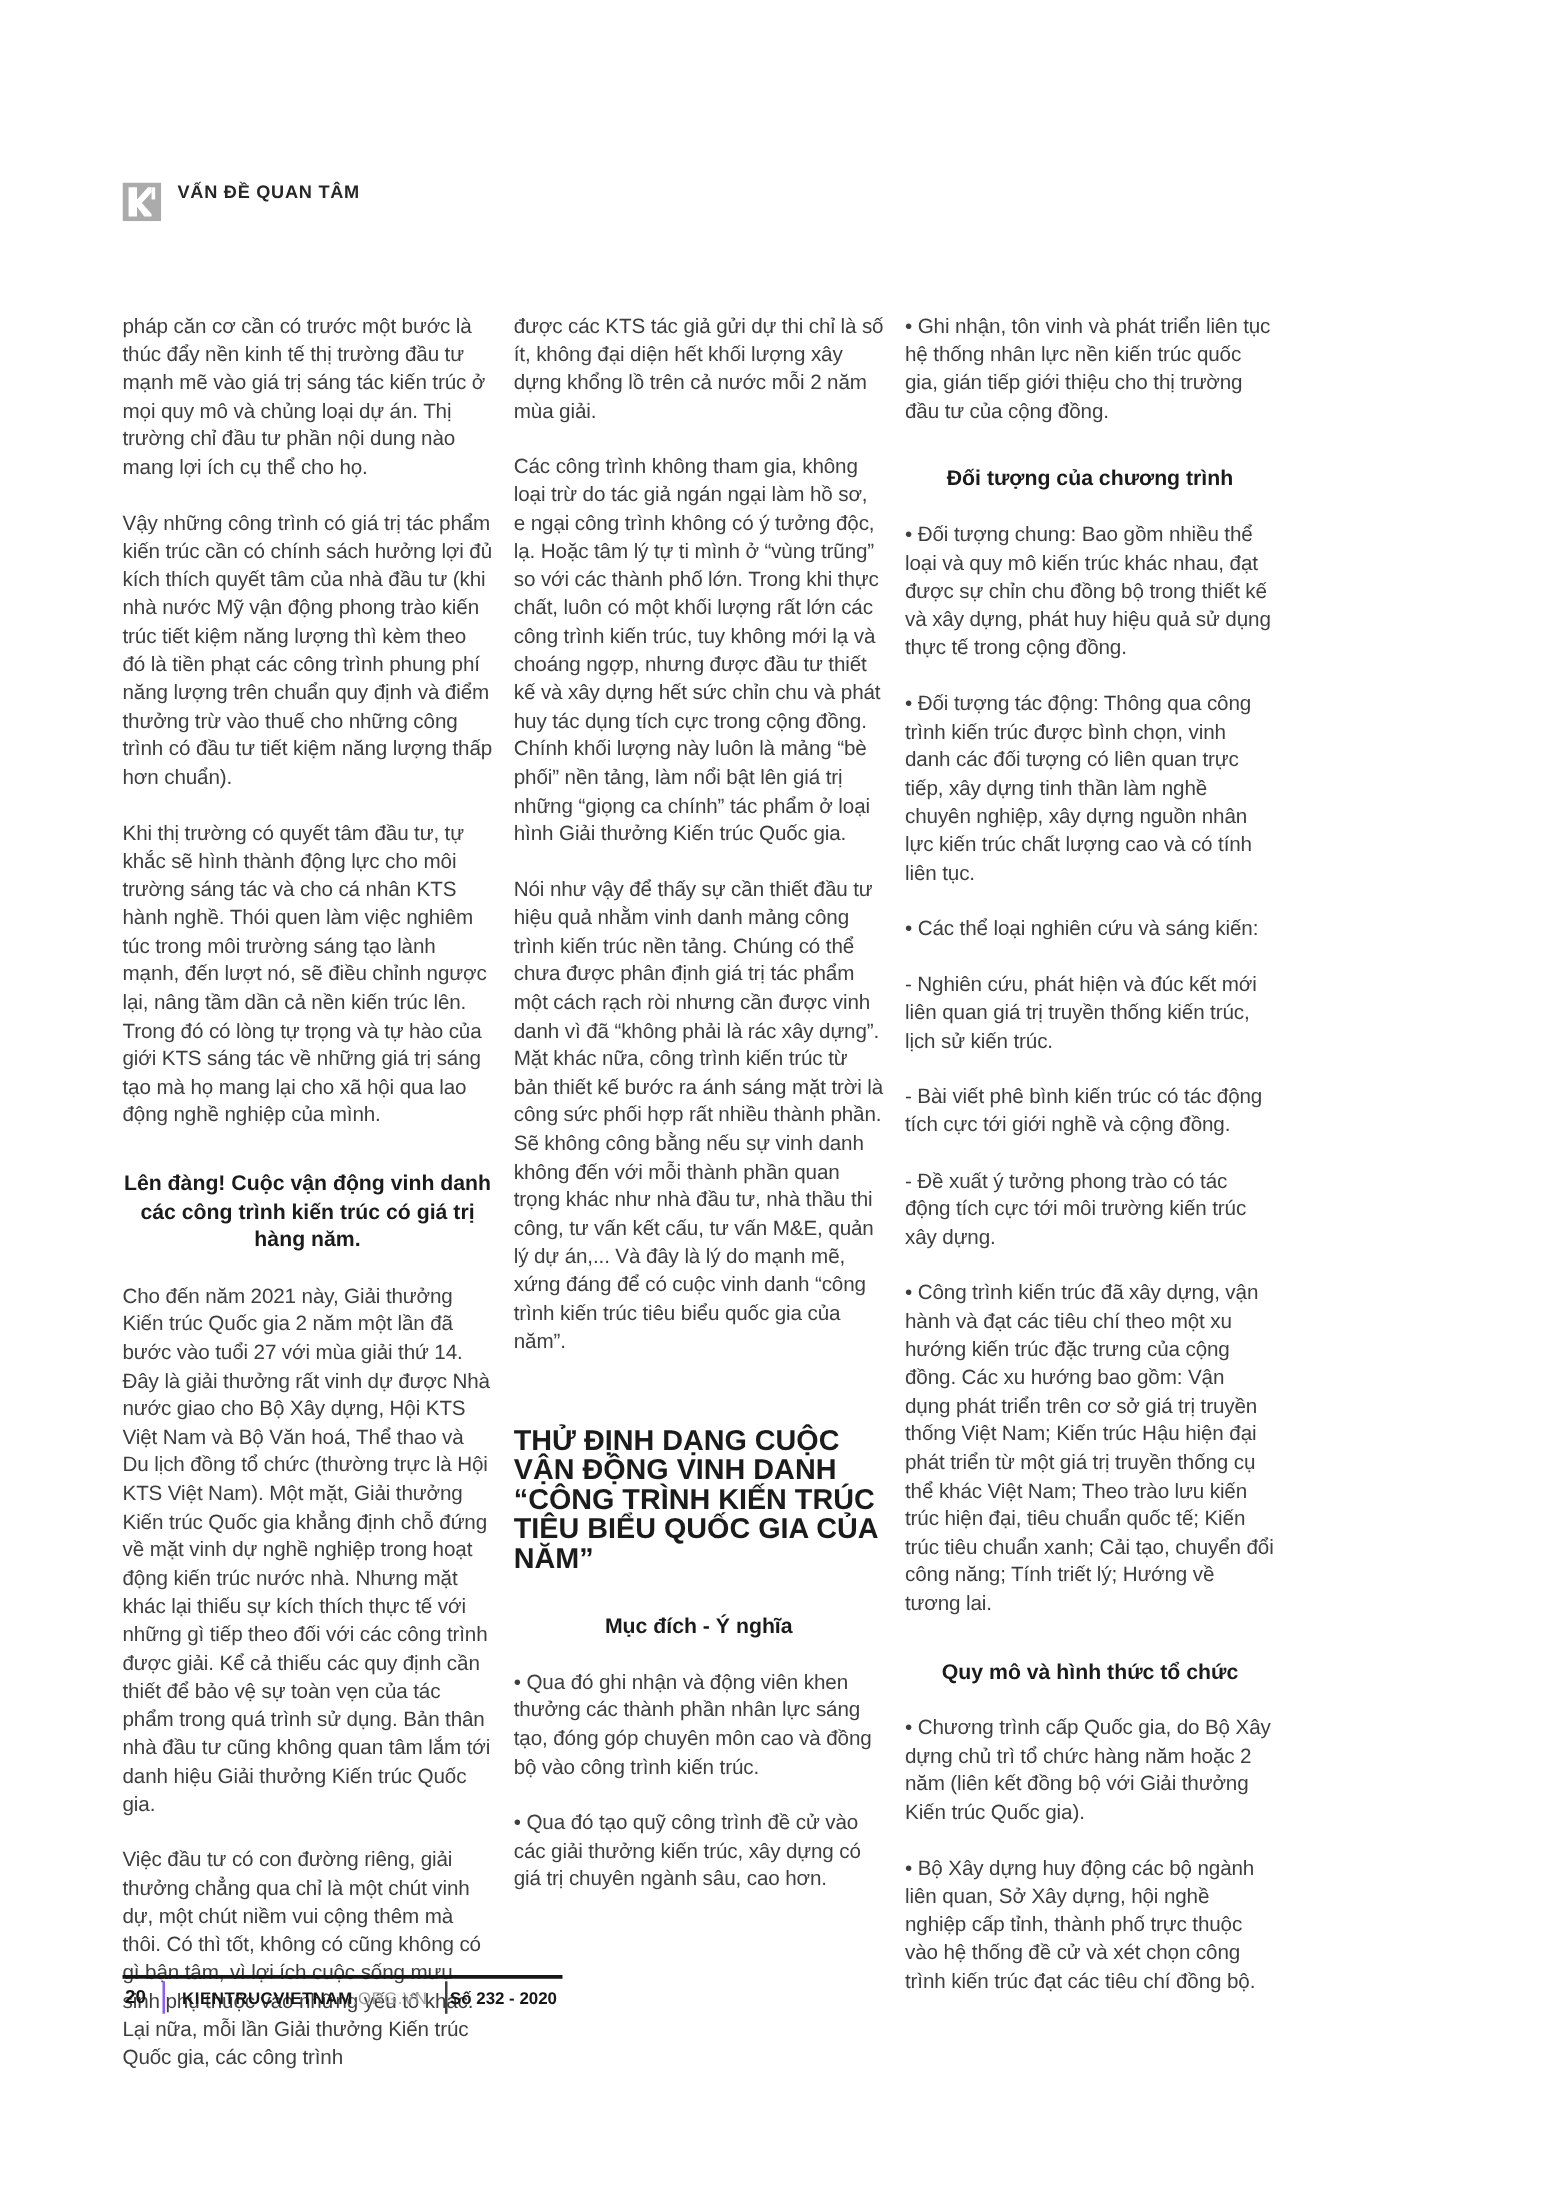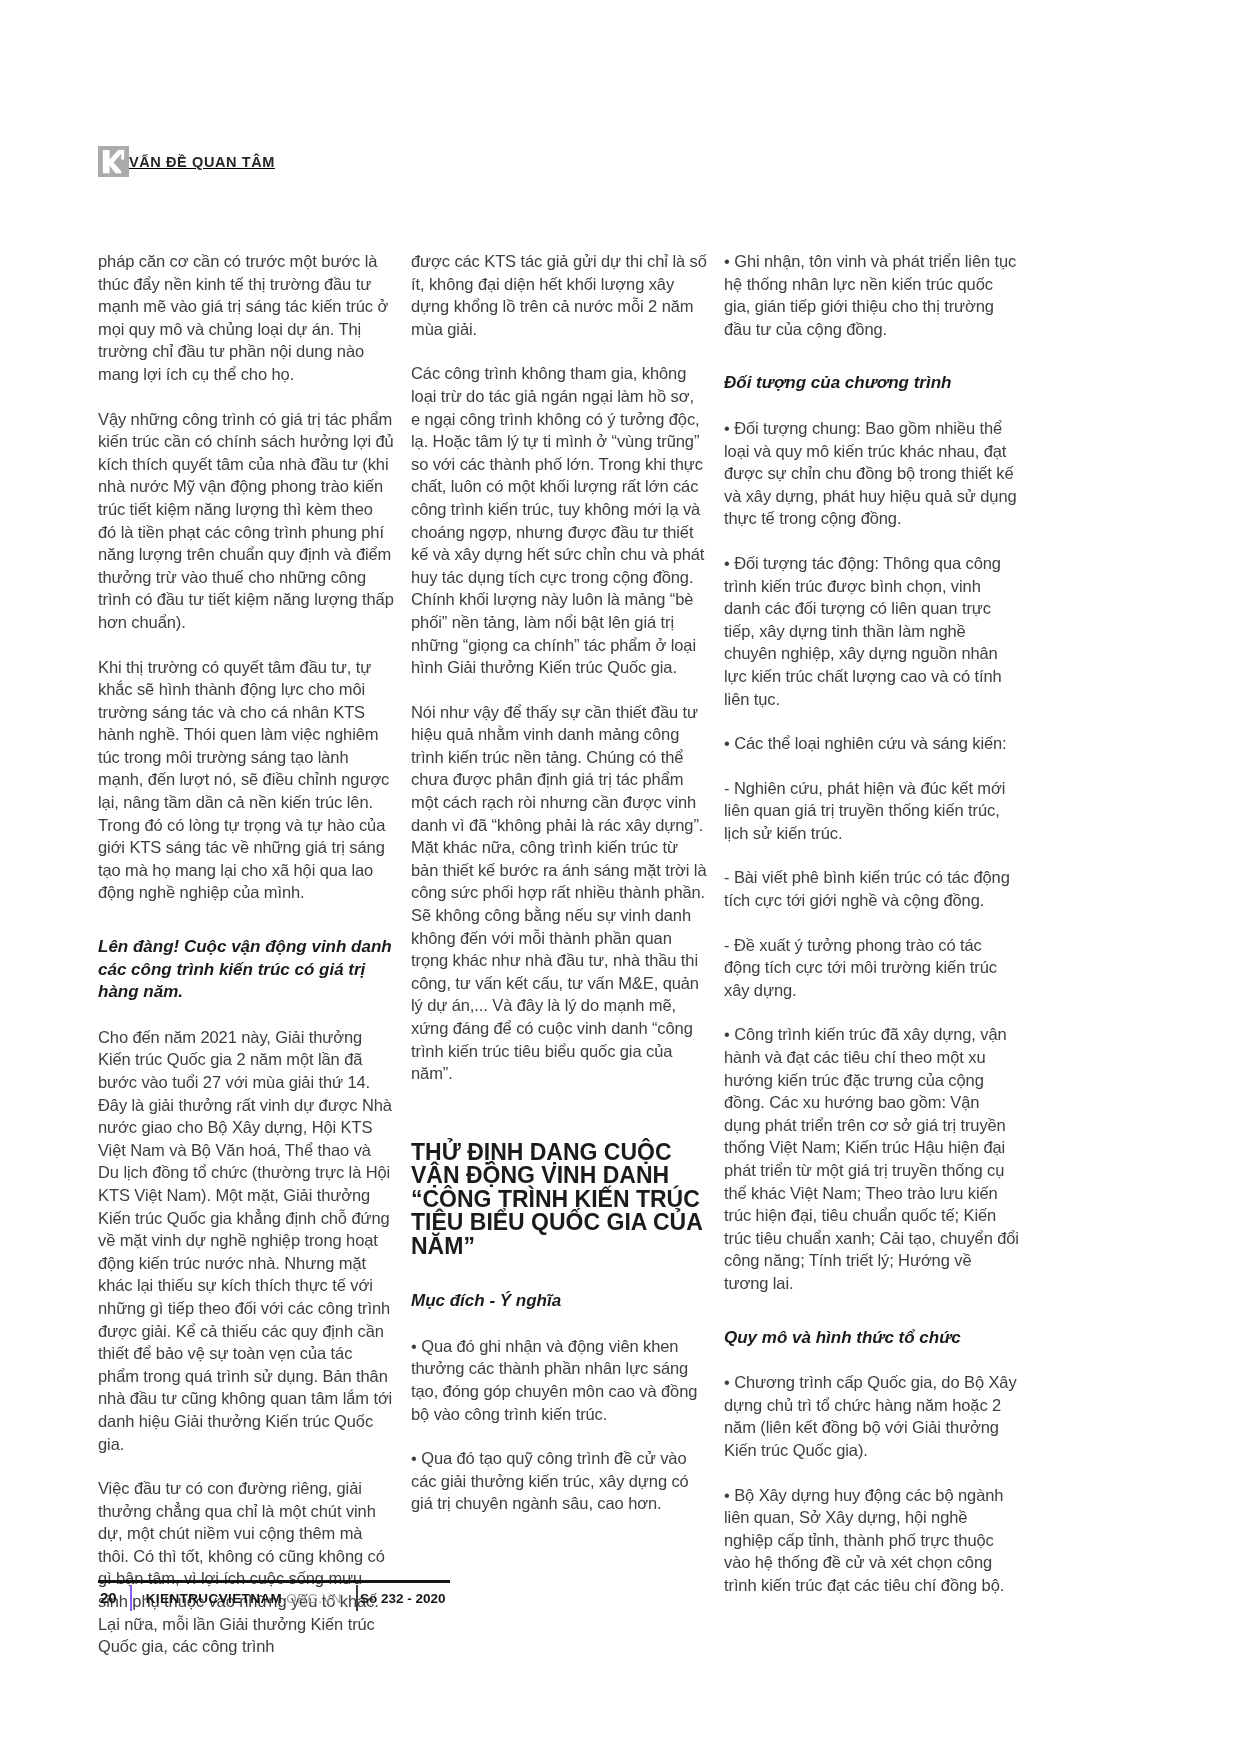--- a/index.html
+++ b/index.html
@@ -6,42 +6,43 @@
   .page {
     position:relative;
     width:1241px; height:1754px;
     background:#ffffff;
     font-family:"Liberation Sans","DejaVu Sans",sans-serif;
     overflow:hidden;
   }
   
   .hdr {
     position:absolute; left:98px; top:146px;
-    display:flex; align-items:center; text-decoration:underline;
+    display:flex; gap:13px;
   }
   .logo { width:31px; height:31px; display:block; }
   .section-label {
     font-size:14.5px; font-weight:bold; letter-spacing:.6px;
     color:#262626;
   }
   
   .cols {
     position:absolute; left:98px; top:250px; width:922px;
     display:flex; gap:17px;
   }
   .column { width:296px; flex:0 0 296px; }
   .column p.body {
     font-size:16.5px; line-height:22.6px; color:#3e3e3e;
     margin:0 0 22px 0;
     letter-spacing:-0.1px;
   }
   .column h3.h-italic {
     font-size:17px; line-height:22.6px; color:#1b1b1b;
-    font-weight:bold; font-style:italic;
+    font-weight:bold; 
     margin:32px 0 22px 0;
+    text-align:center;
   }
   .column h2.h-upper {
     font-size:23px; line-height:23.5px; color:#1b1b1b;
     font-weight:bold; text-transform:none;
     margin:56px 0 22px 0;
   }
   
   .ftr {
     position:absolute; left:98px; top:1580px;
     border-top:3px solid #161616;

